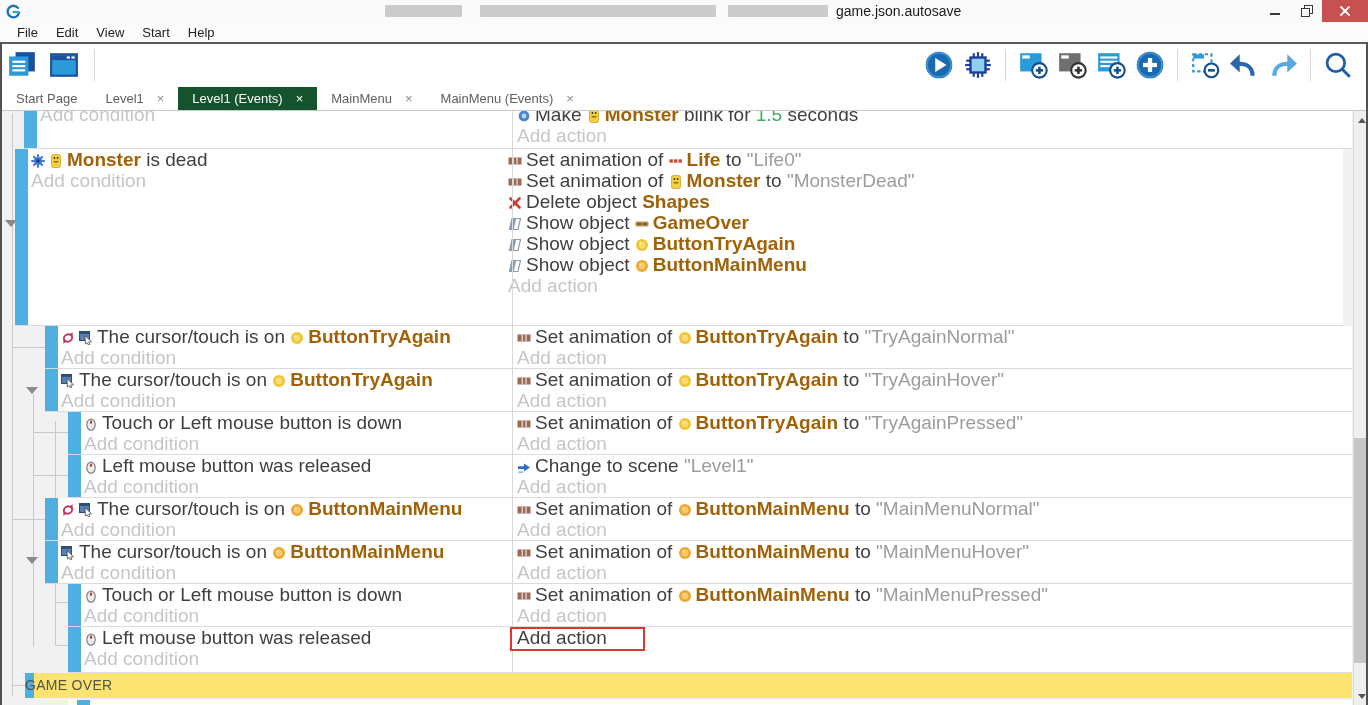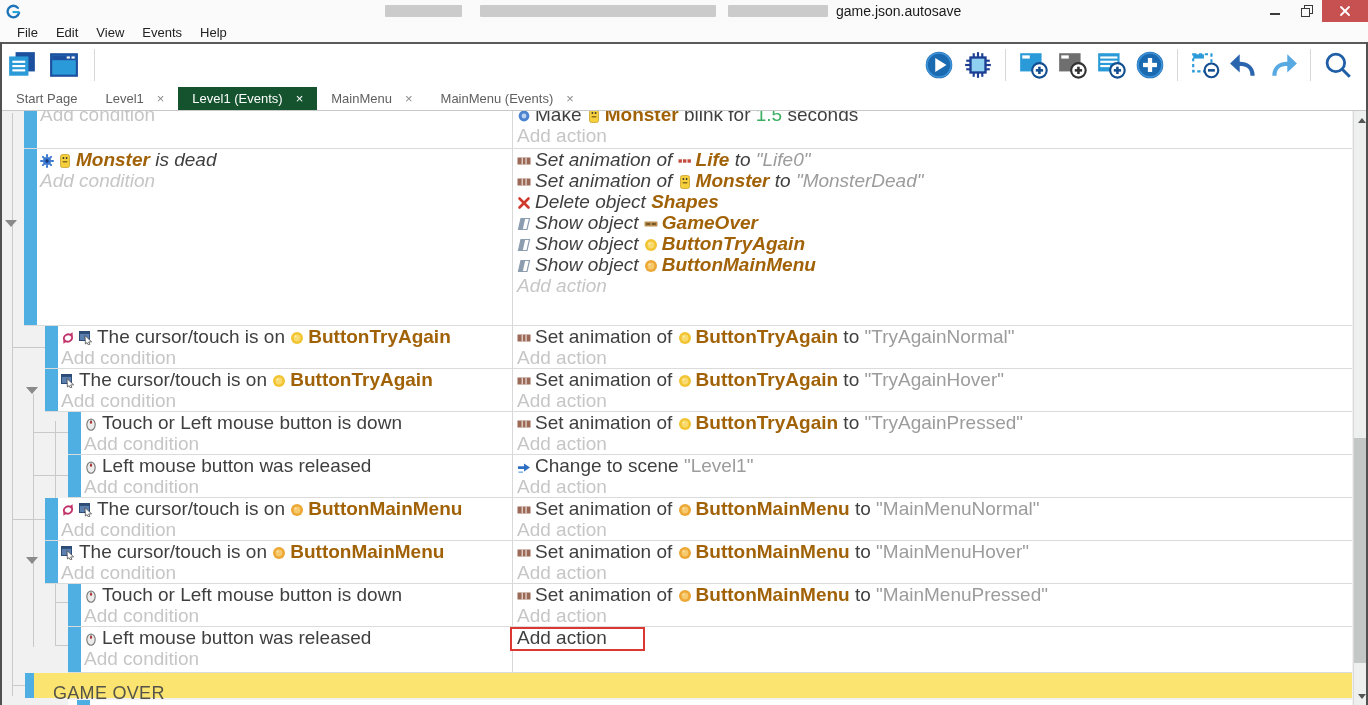--- a/index.html
+++ b/index.html
@@ -46,21 +46,21 @@
   .s-ph{color:#c6c6c6;}
   .s-green{color:#3cae62;}
   .s-dark{color:#3f3f3f;}
   .icon{display:inline-block;margin-right:4px;}
   .icon svg{width:14px;height:14px;vertical-align:-2px;}
   .partial{margin-top:-7px;}
   .hl{display:inline-block;background:#fff;border:2px solid #dc3833;padding:0 36px 2px 5px;margin-left:-7px;line-height:18px;position:relative;z-index:6;}
   #divider{position:absolute;left:512px;top:0;width:1px;height:562px;background:#d8d8d8;z-index:2;}
   #comment-row{position:absolute;left:25px;top:562px;width:1327px;height:25px;background:#fbe46f;}
   #comment-row .ebar{width:9px;}
-  #comment-text{position:absolute;left:28px;top:0;line-height:25px;font-size:18px;color:#55544a;letter-spacing:.3px;margin-top:8px;}
+  #comment-text{position:absolute;left:0;top:0;line-height:25px;font-size:14px;color:#55544a;letter-spacing:.3px;}
   #partial-bottom{position:absolute;left:68px;top:589px;width:1284px;height:6px;background:#fff;}
   #partial-bottom .ebar{width:13px;height:6px;left:9px;}
   
   #scrollbar{position:absolute;left:1353px;top:0;width:15px;height:595px;background:#eef0ef;border-left:1px solid #d9d9d9;box-sizing:border-box;z-index:4;}
   #sb-thumb{position:absolute;left:0;top:327px;width:15px;height:225px;background:#c3c7c6;}
   .sb-arrow{position:absolute;left:4px;width:0;height:0;border-left:4px solid transparent;border-right:4px solid transparent;}
   #sb-up{top:7px;border-bottom:5px solid #555;}
   #sb-down{top:583px;border-top:5px solid #555;}
   
   .frame-side{position:absolute;top:42px;width:2px;height:663px;background:#515151;z-index:9;}
@@ -99,21 +99,21 @@
             <line x1="10" y1="2" x2="2" y2="10"></line>
           </g>
         </svg>
     </div>
   </div>
 
   <div id="menubar">
       <span class="menu-item">File</span>
       <span class="menu-item">Edit</span>
       <span class="menu-item">View</span>
-      <span class="menu-item">Events</span>
+      <span class="menu-item">Start</span>
       <span class="menu-item">Help</span>
     </div>
   <div id="frame-top-line"></div>
 
   <div id="toolbar">
     <div id="toolbar-left">
         <div class="tbtn">
           <svg viewBox="0 0 28 28">
             <rect x="8" y="2" width="18" height="18" fill="#1c4f9e"></rect>
             <rect x="2" y="6" width="18" height="18" fill="#2a9bd8"></rect>
@@ -298,21 +298,21 @@
                 <circle cx="7" cy="7" r="2.4" fill="#bcd4f0"></circle>
               </svg></span><span class="s-n">Make </span><span class="icon"><svg viewBox="0 0 14 14">
                 <rect x="2.5" y="0.5" width="9" height="13" rx="2" fill="#f6cf3c" stroke="#caa22a" stroke-width="0.8"></rect>
                 <circle cx="5.4" cy="4" r="0.9" fill="#333"></circle>
                 <circle cx="8.6" cy="4" r="0.9" fill="#333"></circle>
                 <rect x="4.5" y="7" width="5" height="1.6" rx="0.8" fill="#8a6d1d"></rect>
               </svg></span><span class="s-obj">Monster</span><span class="s-n"> blink for </span><span class="s-green">1.5</span><span class="s-n"> seconds</span></div>
           <div class="eline"><span class="s-ph">Add action</span></div>
         </div>
       </div>
-      <div class="erow" style="left: 24px; top: 38px; width: 1328px; height: 177px; font-style: italic;">
+      <div class="erow" style="left: 15px; top: 38px; width: 1328px; height: 177px;">
         <div class="ebar"></div>
         <div class="cellwrap" style="left: 16px; width: 466px;">
           <div class="eline"><span class="icon"><svg viewBox="0 0 14 14">
                 <circle cx="7" cy="7" r="4" fill="#3a79cf"></circle>
                 <g stroke="#3a79cf" stroke-width="2" stroke-linecap="round">
                   <line x1="7" y1="1" x2="7" y2="2.3"></line>
                   <line x1="7" y1="11.7" x2="7" y2="13"></line>
                   <line x1="1" y1="7" x2="2.3" y2="7"></line>
                   <line x1="11.7" y1="7" x2="13" y2="7"></line>
                   <line x1="2.9" y1="2.9" x2="3.8" y2="3.8"></line>

